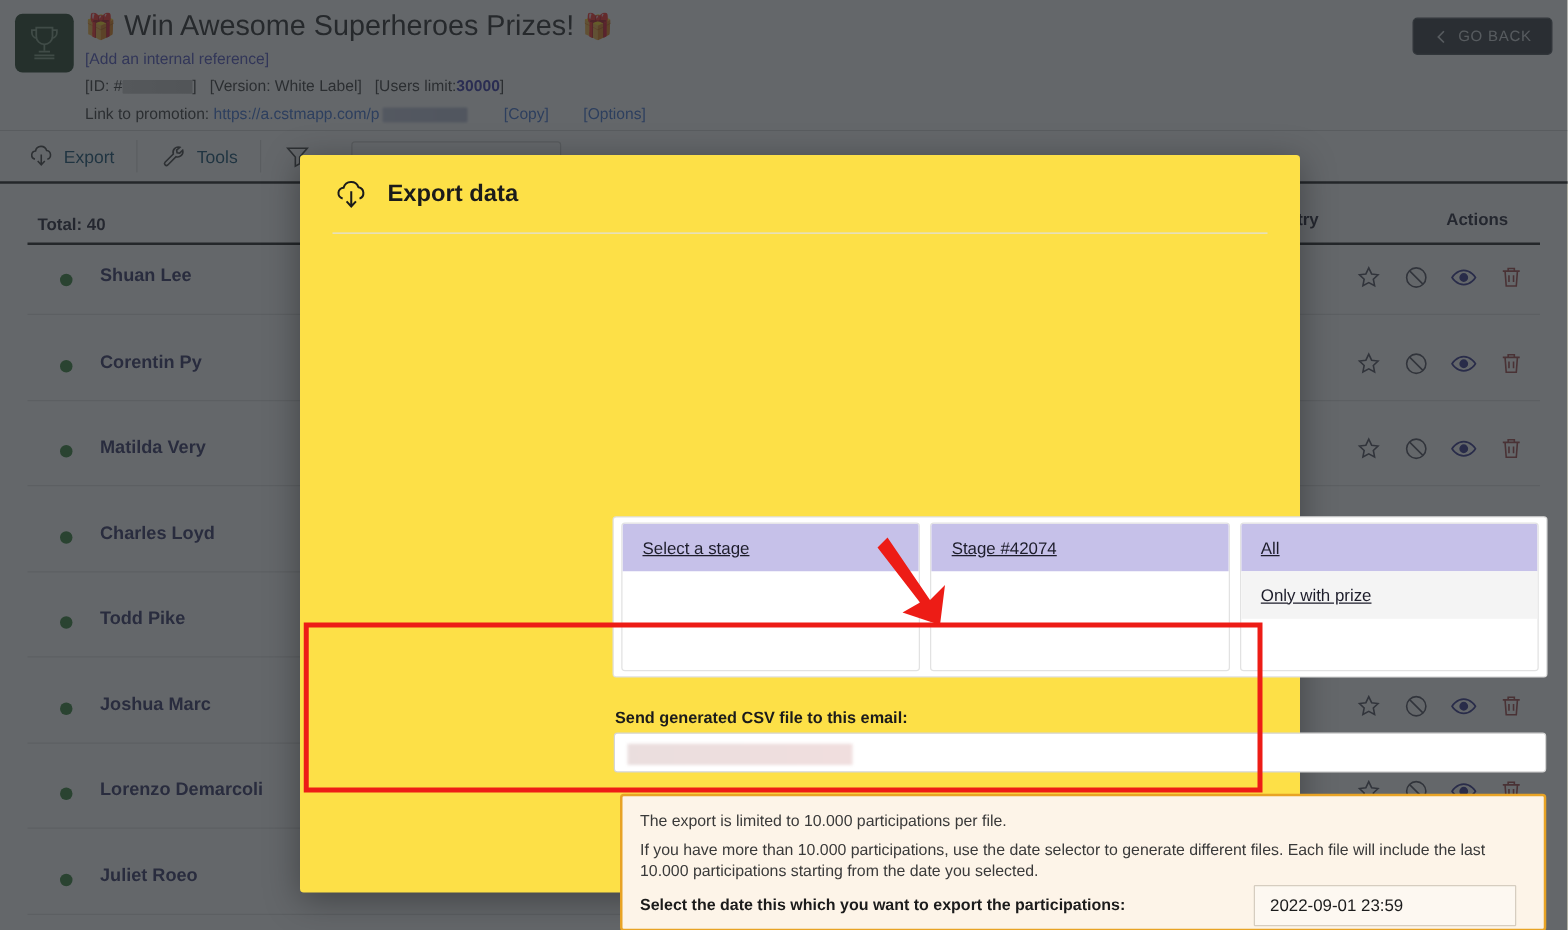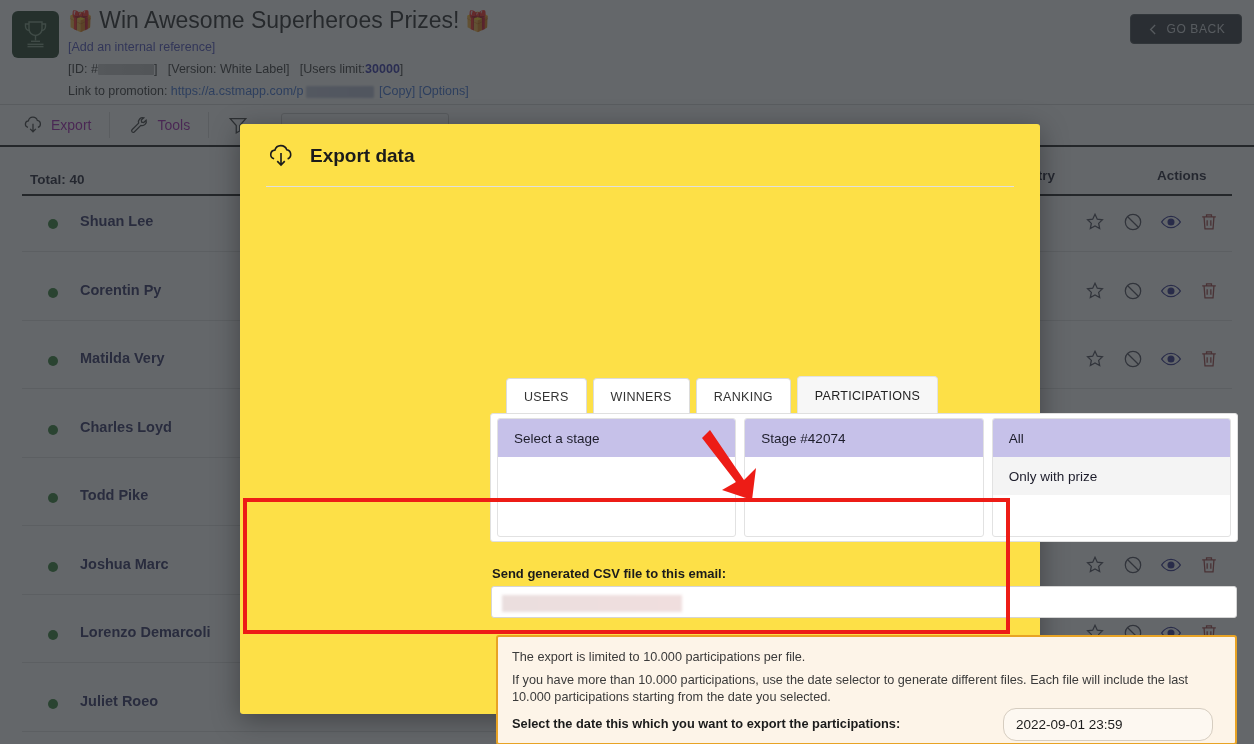--- a/index.html
+++ b/index.html
@@ -63,41 +63,41 @@
     font-size: 12.5px; color: #333; white-space: nowrap;
   }
   .promo-link a { color: #3b6fd4; text-decoration: none; }
   .promo-link .redact2 {
     display: inline-block; vertical-align: middle;
     height: 12px; width: 68px;
     background: linear-gradient(90deg,#c3c9dd,#b9c0d6);
     border-radius: 1px; filter: blur(0.8px);
     margin: 0 2px;
   }
-  .promo-link .opt { color: #3b6fd4; margin-left: 0; }
+  .promo-link .opt { color: #3b6fd4; margin-left: 24px; }
   .go-back {
     position: absolute; right: 12px; top: 14px;
     width: 112px; height: 30px;
     background: #31353a;
     border: 1px solid #4a4f55;
     border-radius: 4px;
     color: #cfd3d8; font-size: 12px; letter-spacing: .6px;
     display: flex; align-items: center; justify-content: center; gap: 7px;
   }
 
   
   .toolbar {
     position: absolute; left: 0; top: 105px;
     width: 1254px; height: 42px;
     background: #fff; border-bottom: 2px solid #1c1c1c;
     display: flex; align-items: center; padding-left: 8px; gap: 4px;
   }
   .tb-item {
     display: flex; align-items: center; gap: 7px;
-    padding: 4px 14px; font-size: 14px; color: #a21caf;
+    padding: 4px 14px; font-size: 14px; color: #0c4a6e;
   }
   .tb-sep { width: 1px; height: 26px; background: #dcdcdc; }
   .tb-search {
     margin-left: 14px; width: 168px; height: 25px;
     border: 1px solid #cfcfcf; border-radius: 3px; background: #fff;
   }
 
   
   .tbl-total {
     position: absolute; left: 30px; top: 172px;
@@ -180,21 +180,21 @@
     border: 1px solid #e0e0e0; border-radius: 3px;
     display: flex; gap: 8px; padding: 4px 6px;
   }
   .panel {
     flex: 1; background: #fff;
     border: 1px solid #e2e2e2; border-radius: 3px;
     overflow: hidden;
   }
   .opt-row {
     height: 38px; display: flex; align-items: center;
-    padding: 0 16px; font-size: 13.5px; color: #1d1d2b;
+    padding: 0 16px; font-size: 13.5px; color: #1d1d2b; text-decoration: underline;
   }
   .opt-row.selected { background: #c6c1e9; }
   .opt-row.alt { background: #f4f4f4; }
 
   
   .email-label {
     position: absolute; left: 252px; top: 442px;
     font-size: 13px; font-weight: bold; color: #1b1b1b;
   }
   .email-input {
@@ -230,21 +230,21 @@
     margin: 0 0 6px 0; font-size: 12.7px; color: #3a3a3a; line-height: 1.35;
   }
   .warn .strong { font-weight: bold; color: #1b1b1b; font-size: 12.8px; }
   .warn-row {
     position: relative; margin-top: 10px;
     display: flex; align-items: center;
   }
   .date-input {
     position: absolute; right: 8px; top: -8px;
     width: 210px; height: 33px;
-    background: #fdf8f1; border: 1px solid #d6cdc0; border-radius: 13px;
+    background: #fdf8f1; border: 1px solid #d6cdc0; border-radius: 1px;
     display: flex; align-items: center; padding: 0 12px;
     font-size: 13.5px; color: #1c1c1c;
   }
 
   
   .arrow { position: absolute; left: 700px; top: 428px; z-index: 130; }
   .send-btn {
     position: absolute; left: 666px; top: 546px;
     width: 104px; height: 29px;
     background: #2f38c4; color: #fff;
@@ -509,26 +509,20 @@
 
     <div class="modal-head">
       <svg width="30" height="30" viewBox="0 0 24 24" fill="none" stroke="#1b1b1b" stroke-width="1.3">
         <path d="M6.5 14.2A3.5 3.5 0 0 1 7.1 7.3 5 5 0 0 1 16.6 7a3.8 3.8 0 0 1 .7 7.3"></path>
         <path d="M12 9.6v9.3M9 16.1l3 3.2 3-3.2"></path>
       </svg>
       <span class="modal-title">Export data</span>
     </div>
     <div class="modal-divider"></div>
 
-    <div class="tabs">
-      <div class="tab">USERS</div>
-      <div class="tab">WINNERS</div>
-      <div class="tab">RANKING</div>
-      <div class="tab active">PARTICIPATIONS</div>
-    </div>
 
     <div class="panels">
       <div class="panel">
         <div class="opt-row selected">Select a stage</div>
       </div>
       <div class="panel">
         <div class="opt-row selected">Stage #42074</div>
       </div>
       <div class="panel">
         <div class="opt-row selected">All</div>

